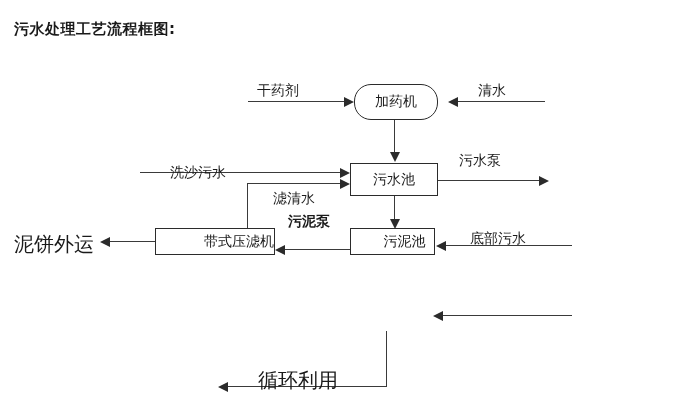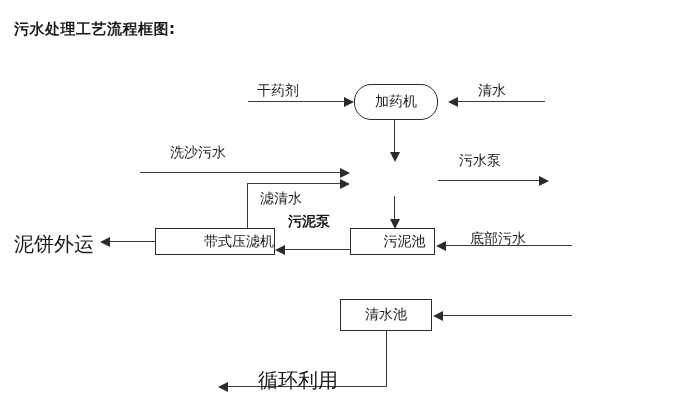--- a/index.html
+++ b/index.html
@@ -96,27 +96,30 @@
   <div class="ln ln-h" style="left:248px; top:101px; width:96px;"></div>
   <div class="arrow arrow-r" style="left:344px; top:97px;"></div>
 
   <div class="edge-label" style="left:478px; top:82px;">清水</div>
   <div class="ln ln-h" style="left:458px; top:101px; width:87px;"></div>
   <div class="arrow arrow-l" style="left:448px; top:97px;"></div>
 
   <div class="ln ln-v" style="left:394px; top:120px; height:33px;"></div>
   <div class="arrow arrow-d" style="left:390px; top:152px;"></div>
 
+  <div class="node-box" style="left:350px; top:163px; width:88px; height:33px;">
+    <span>污水池</span>
+  </div>
 
 
-  <div class="edge-label" style="left:170px; top:144px;">洗沙污水</div>
+  <div class="edge-label" style="left:170px; top:164px;">洗沙污水</div>
   <div class="ln ln-h" style="left:140px; top:172px; width:200px;"></div>
   <div class="arrow arrow-r" style="left:340px; top:168px;"></div>
 
-  <div class="edge-label" style="left:260px; top:190px;">滤清水</div>
+  <div class="edge-label" style="left:273px; top:190px;">滤清水</div>
   <div class="ln ln-v" style="left:247px; top:183px; height:45px;"></div>
   <div class="ln ln-h" style="left:247px; top:183px; width:94px;"></div>
   <div class="arrow arrow-r" style="left:340px; top:179px;"></div>
 
   <div class="edge-label" style="left:459px; top:152px;">污水泵</div>
   <div class="ln ln-h" style="left:438px; top:180px; width:103px;"></div>
   <div class="arrow arrow-r" style="left:539px; top:176px;"></div>
 
   <div class="ln ln-v" style="left:394px; top:196px; height:25px;"></div>
   <div class="arrow arrow-d" style="left:390px; top:219px;"></div>
@@ -135,23 +138,20 @@
 
   <div class="edge-label" style="left:288px; top:213px;font-weight:bold;">污泥泵</div>
   <div class="ln ln-h" style="left:285px; top:249px; width:66px;"></div>
   <div class="arrow arrow-l" style="left:275px; top:245px;"></div>
 
   <div class="edge-label" style="left:470px; top:230px;">底部污水</div>
   <div class="ln ln-v" style="left:572px; top:196px; height:50px;"></div>
   <div class="ln ln-h" style="left:446px; top:245px; width:127px;"></div>
   <div class="arrow arrow-l" style="left:436px; top:241px;"></div>
 
-  <div class="node-box" style="left:340px; top:299px; width:92px; height:32px;">
-    <span>清水池</span>
-  </div>
 
   <div class="ln ln-v" style="left:593px; top:196px; height:120px;"></div>
   <div class="ln ln-h" style="left:443px; top:315px; width:151px;"></div>
   <div class="arrow arrow-l" style="left:433px; top:311px;"></div>
 
   <div class="term-label" style="left:258px; top:367px;">循环利用</div>
   <div class="ln ln-v" style="left:386px; top:331px; height:56px;"></div>
   <div class="ln ln-h" style="left:228px; top:386px; width:159px;"></div>
   <div class="arrow arrow-l" style="left:218px; top:382px;"></div>
 

